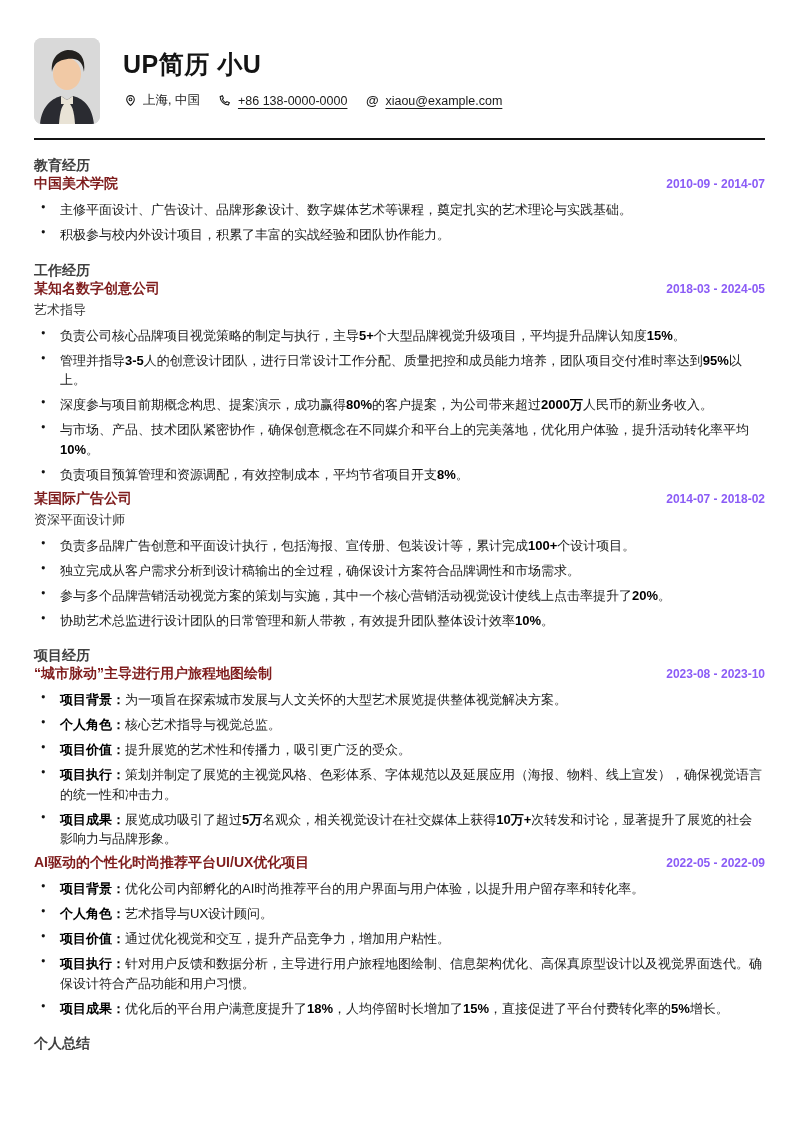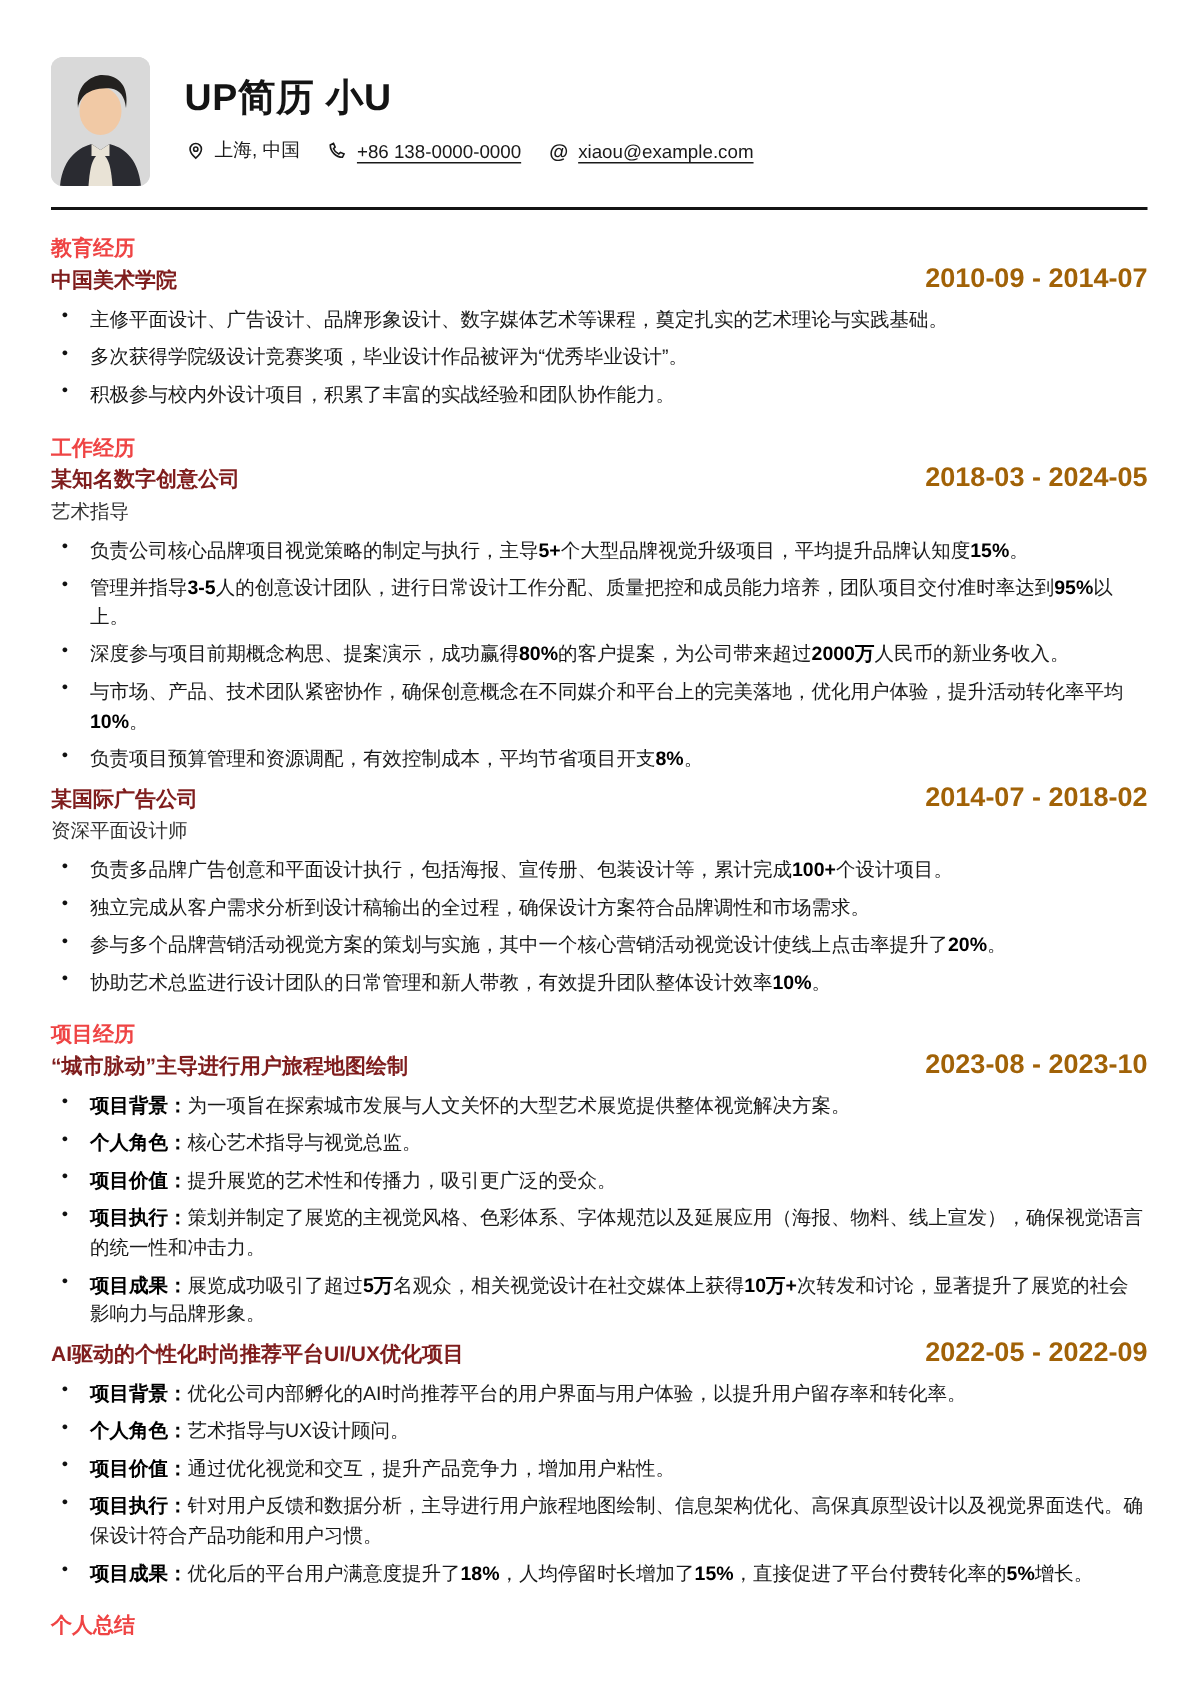--- a/index.html
+++ b/index.html
@@ -23,26 +23,26 @@
   .contact { display: flex; align-items: center; gap: 18px; margin-top: 11px; font-size: 12.5px; color: #1a1a1a; }
   .contact-item { display: inline-flex; align-items: center; gap: 6px; }
   .contact-item .cicon { display: inline-flex; width: 14px; height: 14px; align-items: center; justify-content: center; }
   .contact-item .cicon svg { width: 13px; height: 13px; }
   .at-glyph { font-size: 13px; font-weight: 700; }
   .contact-link { color: #1a1a1a; text-decoration: underline; text-underline-offset: 3px; cursor: pointer; }
 
   .divider { border: none; border-top: 2px solid #141414; margin: 14px 0 0 0; }
 
   
-  .section-title { font-size: 14px; font-weight: 700; color: #ef4444; margin-top: 17px; }
+  .section-title { font-size: 14px; font-weight: 700; color: #404040; margin-top: 17px; }
   .entry { margin-top: 0; }
   .entry + .entry { margin-top: 2px; }
   .entry-head { display: flex; justify-content: space-between; align-items: baseline; }
   .org { font-size: 14px; font-weight: 700; color: #7f1d1d; }
-  .dates { font-size: 18px; font-weight: 700; color: #a16207; white-space: nowrap; }
+  .dates { font-size: 12px; font-weight: 700; color: #8b5cf6; white-space: nowrap; }
   .entry-sub { display: flex; justify-content: space-between; font-size: 13px; color: #333; margin-top: 3px; }
 
   ul.bullets { list-style: none; margin-top: 7px; }
   ul.bullets li {
     position: relative; padding-left: 26px; font-size: 13px;
     line-height: 1.5; color: #1a1a1a; margin-bottom: 5.5px;
   }
   ul.bullets li::before {
     content: "●"; position: absolute; left: 7px; top: 1px;
     font-size: 7.5px; color: #111;
@@ -96,21 +96,20 @@
   <hr class="divider">
 
   <div class="section-title">教育经历</div>
   <div class="entry">
     <div class="entry-head">
       <span class="org">中国美术学院</span>
       <span class="dates">2010-09 - 2014-07</span>
     </div>
     <ul class="bullets">
       <li>主修平面设计、广告设计、品牌形象设计、数字媒体艺术等课程，奠定扎实的艺术理论与实践基础。</li>
-      <li>多次获得学院级设计竞赛奖项，毕业设计作品被评为“优秀毕业设计”。</li>
       <li>积极参与校内外设计项目，积累了丰富的实战经验和团队协作能力。</li>
     </ul>
   </div>
 
   <div class="section-title">工作经历</div>
   <div class="entry">
     <div class="entry-head">
       <span class="org">某知名数字创意公司</span>
       <span class="dates">2018-03 - 2024-05</span>
     </div>

